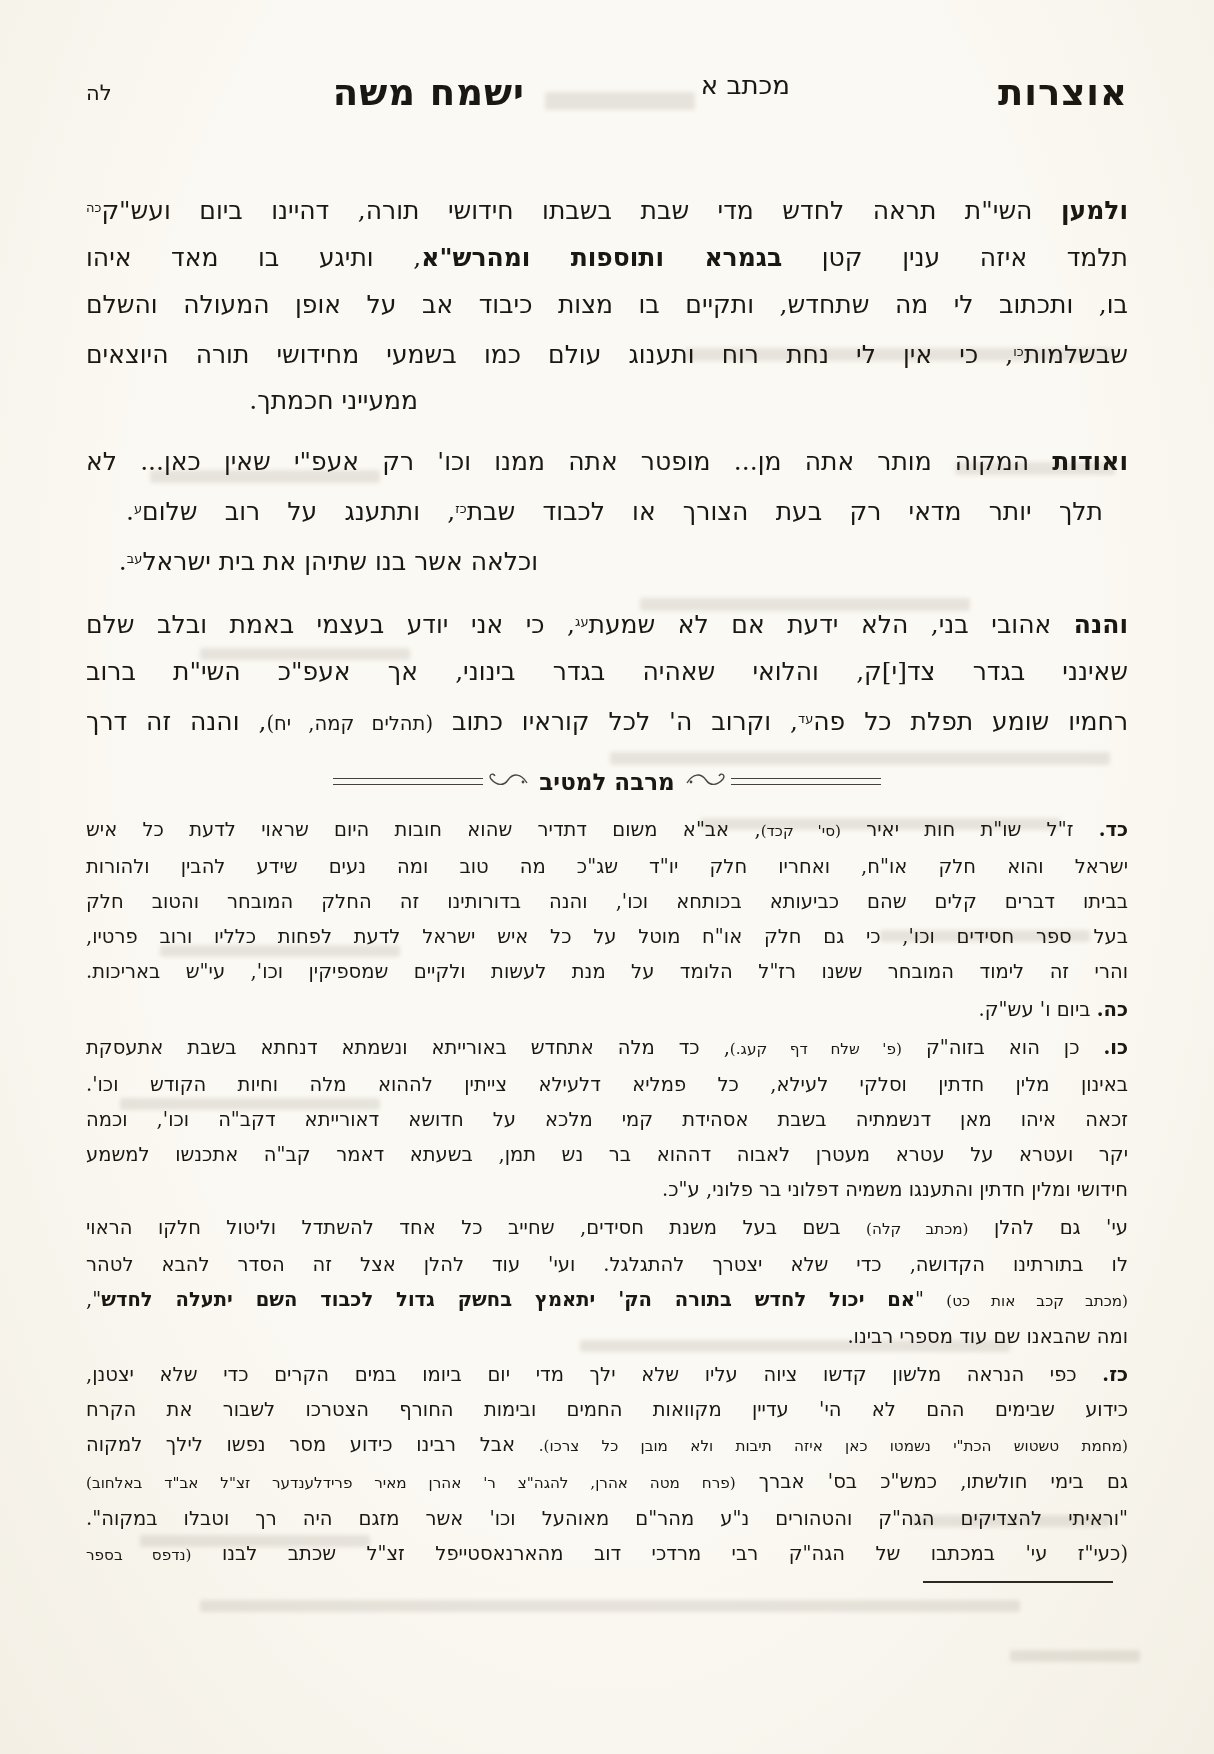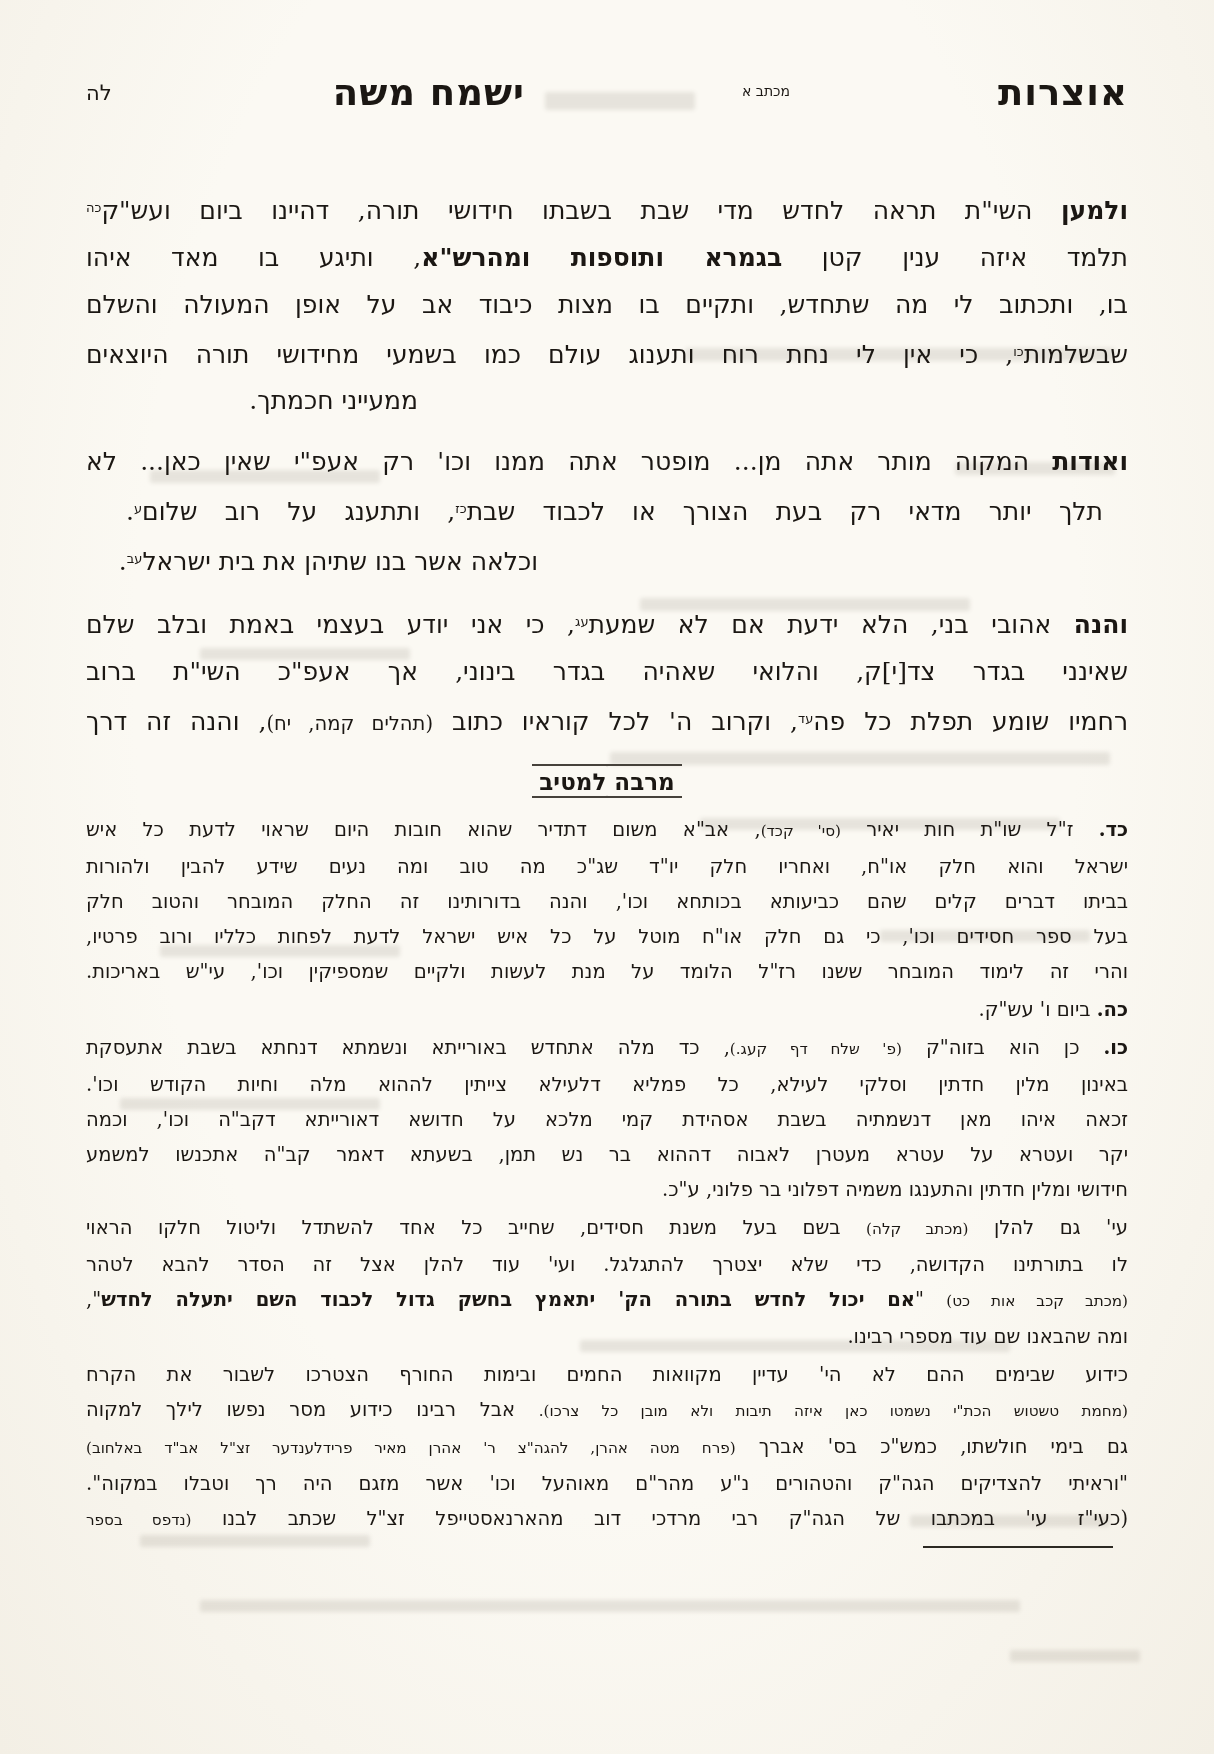--- a/index.html
+++ b/index.html
@@ -11,38 +11,38 @@
     font-family:"DejaVu Serif","DejaVu Sans",sans-serif;
     color:#1b1713;
     direction:rtl;
     overflow:hidden;
   }
   .content{position:relative;z-index:1;padding:70px 86px 0 86px;}
 
   
   .hdr{position:relative;height:56px;}
   .hdr .series{position:absolute;right:0;top:0;font-size:37px;font-weight:bold;letter-spacing:1px;}
-  .hdr .letter{position:absolute;right:338px;top:13px;font-size:14px;}
+  .hdr .letter{position:absolute;right:338px;top:0;font-size:26px;}
   .hdr .book{position:absolute;right:603px;top:0;font-size:37px;font-weight:bold;letter-spacing:1px;}
   .hdr .pagenum{position:absolute;left:0;top:11px;font-size:21px;}
 
   
   .body{margin-top:58px;}
   .para + .para{margin-top:14px;}
   .ln{font-size:25px;line-height:47px;text-align:justify;text-align-last:justify;}
   .ln.end{text-align-last:right;}
   .ln.indent1{text-align-last:right;margin-right:710px;}
   .ln.indent2{text-align-last:right;margin-right:590px;}
   .ln.inset{margin-right:25px;margin-left:40px;}
   .b{font-weight:bold;}
   .sup{font-size:0.52em;vertical-align:0.5em;}
   .small{font-size:0.78em;}
 
   
-  .divider{display:flex;align-items:center;justify-content:center;margin-top:18px;height:34px;flex-direction:column;}
+  .divider{display:flex;align-items:center;justify-content:center;margin-top:18px;height:34px;}
   .divider .label{font-weight:bold;font-size:23px;margin:0 6px;white-space:nowrap;}
   .divider .rule{width:150px;height:5px;border-top:1px solid #46423b;border-bottom:1px solid #46423b;}
   .divider svg{display:block;margin:0 4px;}
 
   
   .commentary{margin-top:14px;}
   .cm + .cm{margin-top:3px;}
   .cm .ln{font-size:19.5px;line-height:35px;}
 
   
@@ -135,20 +135,21 @@
           <div class="ln full"><span>יקר ועטרא על עטרא מעטרן לאבוה דההוא בר נש תמן, בשעתא דאמר קב"ה אתכנשו למשמע</span></div>
           <div class="ln end"><span>חידושי ומלין חדתין והתענגו משמיה דפלוני בר פלוני, ע"כ.</span></div>
         </div>
         <div class="cm">
           <div class="ln full"><span>עי' גם להלן </span><span class="small">(מכתב קלה)</span><span> בשם בעל משנת חסידים, שחייב כל אחד להשתדל וליטול חלקו הראוי</span></div>
           <div class="ln full"><span>לו בתורתינו הקדושה, כדי שלא יצטרך להתגלגל. ועי' עוד להלן אצל זה הסדר להבא לטהר</span></div>
           <div class="ln full"><span class="small">(מכתב קכב אות כט)</span><span> "</span><span class="b">אם יכול לחדש בתורה הק' יתאמץ בחשק גדול לכבוד השם יתעלה לחדש</span><span>",</span></div>
           <div class="ln end"><span>ומה שהבאנו שם עוד מספרי רבינו.</span></div>
         </div>
         <div class="cm">
+          <div class="ln full"><span class="b">כז.</span><span> כפי הנראה מלשון קדשו ציוה עליו שלא ילך מדי יום ביומו במים הקרים כדי שלא יצטנן,</span></div>
           <div class="ln full"><span>כידוע שבימים ההם לא הי' עדיין מקוואות החמים ובימות החורף הצטרכו לשבור את הקרח</span></div>
           <div class="ln full"><span class="small">(מחמת טשטוש הכת"י נשמטו כאן איזה תיבות ולא מובן כל צרכו).</span><span> אבל רבינו כידוע מסר נפשו לילך למקוה</span></div>
           <div class="ln full"><span>גם בימי חולשתו, כמש"כ בס' אברך </span><span class="small">(פרח מטה אהרן, להגה"צ ר' אהרן מאיר פרידלענדער זצ"ל אב"ד באלחוב)</span></div>
           <div class="ln full"><span>"וראיתי להצדיקים הגה"ק והטהורים נ"ע מהר"ם מאוהעל וכו' אשר מזגם היה רך וטבלו במקוה".</span></div>
           <div class="ln full"><span>(כעי"ז עי' במכתבו של הגה"ק רבי מרדכי דוב מהארנאסטייפל זצ"ל שכתב לבנו </span><span class="small">(נדפס בספר</span></div>
         </div>
       </div>
 
     <div class="fnsep"></div>
 

